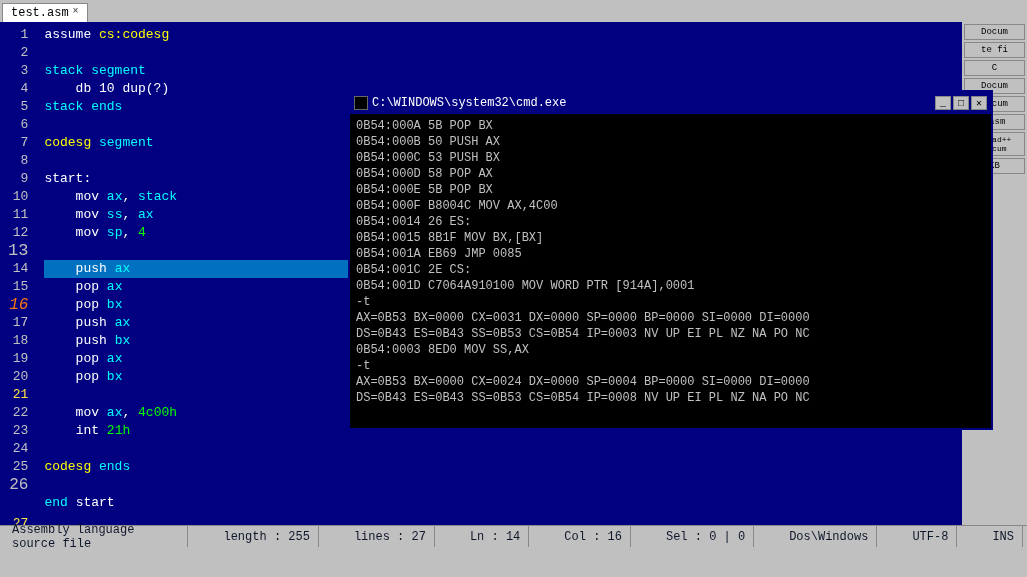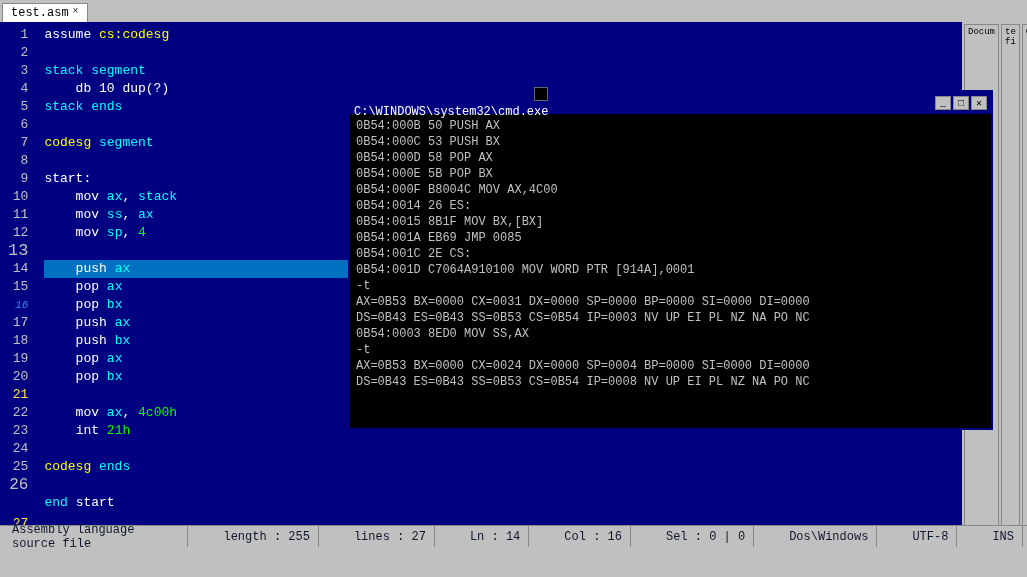--- a/index.html
+++ b/index.html
@@ -91,21 +91,21 @@
 
     
     #right-panel {
       width: 65px;
       background: #c0c0c0;
       position: absolute;
       right: 0;
       top: 22px;
       bottom: 12px;
       display: flex;
-      flex-direction: row;
+      flex-direction: column;
       gap: 2px;
       padding: 2px;
     }
 
     .right-btn {
       background: #c0c0c0;
       border: 1px solid #888;
       font-size: 9px;
       padding: 2px 3px;
       text-align: center;
@@ -130,23 +130,22 @@
       height: 22px;
       display: flex;
       align-items: center;
       justify-content: space-between;
       padding: 0 4px;
       font-size: 12px;
     }
 
     #cmd-titlebar-left {
       display: flex;
-      align-items: flex-end;
+      align-items: flex-start;
       gap: 4px;
-      flex-direction: column;
     }
 
     .cmd-icon {
       width: 14px;
       height: 14px;
       background: #000;
       border: 1px solid #666;
       display: inline-block;
     }
 
@@ -232,21 +231,21 @@
         <div style="color:#c0c0c0;font-size:13px;">6</div>
         <div style="color:#c0c0c0;font-size:13px;">7</div>
         <div style="color:#c0c0c0;font-size:13px;">8</div>
         <div style="color:#c0c0c0;font-size:13px;">9</div>
         <div style="color:#c0c0c0;font-size:13px;">10</div>
         <div style="color:#c0c0c0;font-size:13px;">11</div>
         <div style="color:#c0c0c0;font-size:13px;">12</div>
         <div style="color:#c0c0c0;font-size:17px;">13</div>
         <div style="color:#c0c0c0;font-size:13px;">14</div>
         <div style="color:#c0c0c0;font-size:13px;">15</div>
-        <div style="color:#3b82f6;font-size:11px;font-style:italic;">16</div>
+        <div style="color:#f97316;font-size:16px;font-style:italic;">16</div>
         <div style="color:#c0c0c0;font-size:13px;">17</div>
         <div style="color:#c0c0c0;font-size:13px;">18</div>
         <div style="color:#c0c0c0;font-size:13px;">19</div>
         <div style="color:#c0c0c0;font-size:13px;">20</div>
         <div style="color:#fde047;font-size:13px;">21</div>
         <div style="color:#c0c0c0;font-size:13px;">22</div>
         <div style="color:#c0c0c0;font-size:13px;">23</div>
         <div style="color:#c0c0c0;font-size:13px;">24</div>
         <div style="color:#c0c0c0;font-size:13px;">25</div>
         <div style="color:#c0c0c0;font-size:16px;">26</div>
@@ -272,20 +271,21 @@
         <span class="cmd-icon"></span>
         <span style="font-size:12px;">C:\WINDOWS\system32\cmd.exe</span>
       </div>
       <div id="cmd-controls">
         <div class="cmd-ctrl-btn">_</div>
         <div class="cmd-ctrl-btn">□</div>
         <div class="cmd-ctrl-btn">✕</div>
       </div>
     </div>
     <div id="cmd-content">
+        <div class="cmd-line">0B54:000A 5B           POP     BX</div>
         <div class="cmd-line">0B54:000B 50           PUSH    AX</div>
         <div class="cmd-line">0B54:000C 53           PUSH    BX</div>
         <div class="cmd-line">0B54:000D 58           POP     AX</div>
         <div class="cmd-line">0B54:000E 5B           POP     BX</div>
         <div class="cmd-line">0B54:000F B8004C       MOV     AX,4C00</div>
         <div class="cmd-line">0B54:0014 26           ES:</div>
         <div class="cmd-line">0B54:0015 8B1F         MOV     BX,[BX]</div>
         <div class="cmd-line">0B54:001A EB69         JMP     0085</div>
         <div class="cmd-line">0B54:001C 2E           CS:</div>
         <div class="cmd-line">0B54:001D C7064A910100 MOV     WORD PTR [914A],0001</div>

